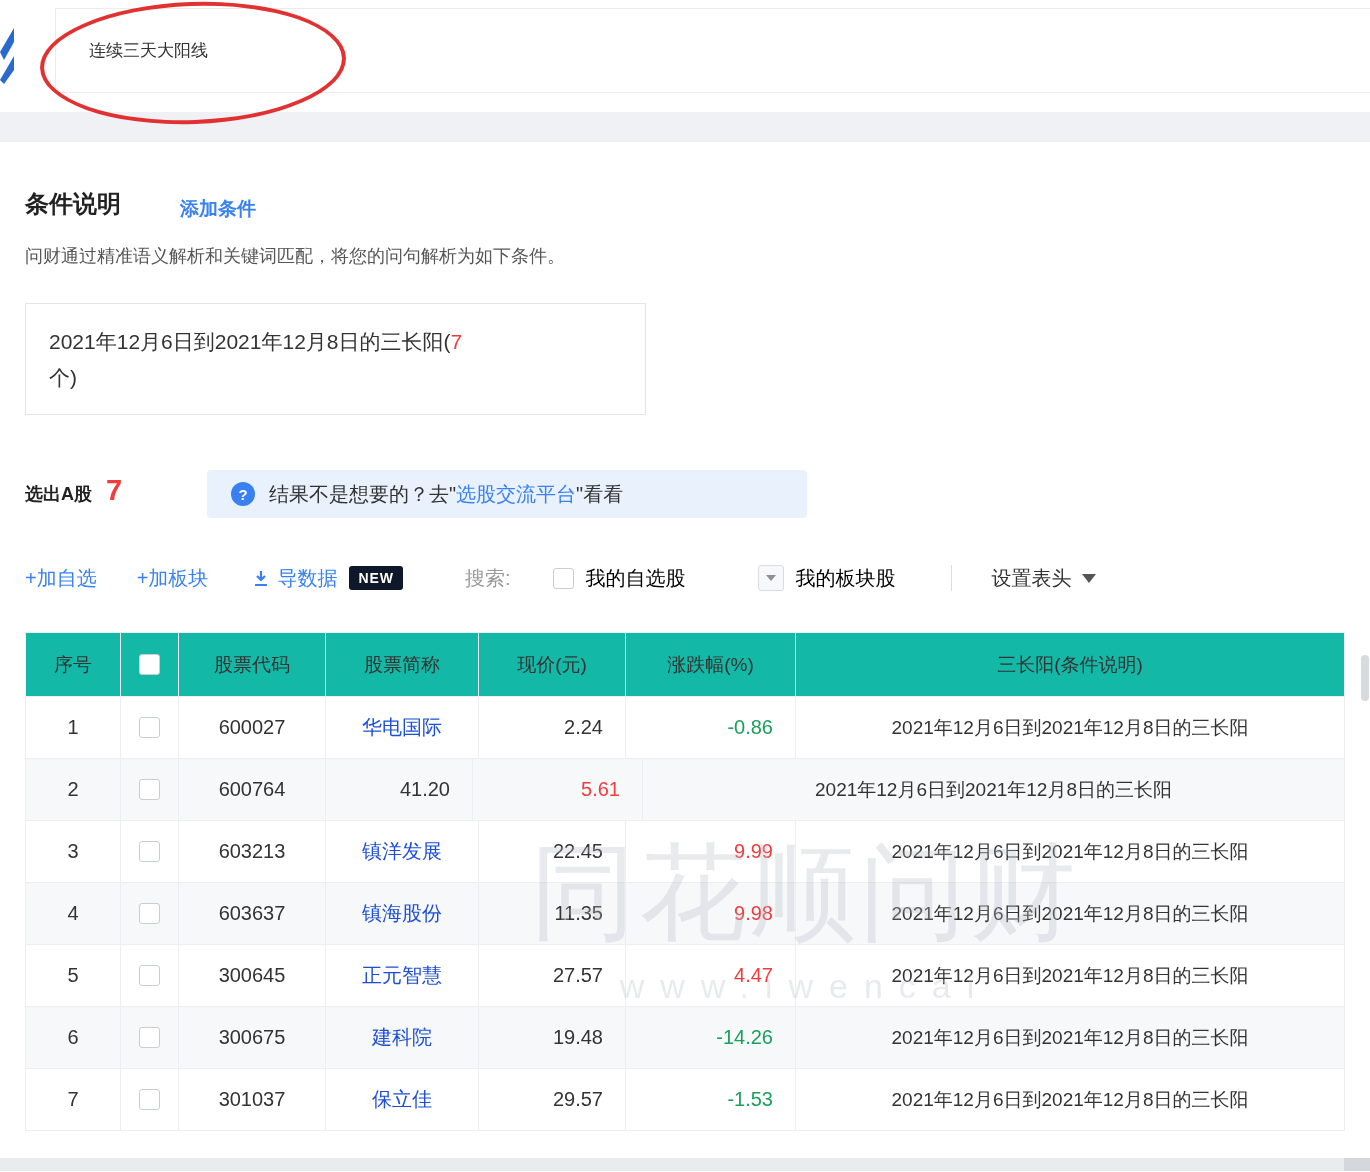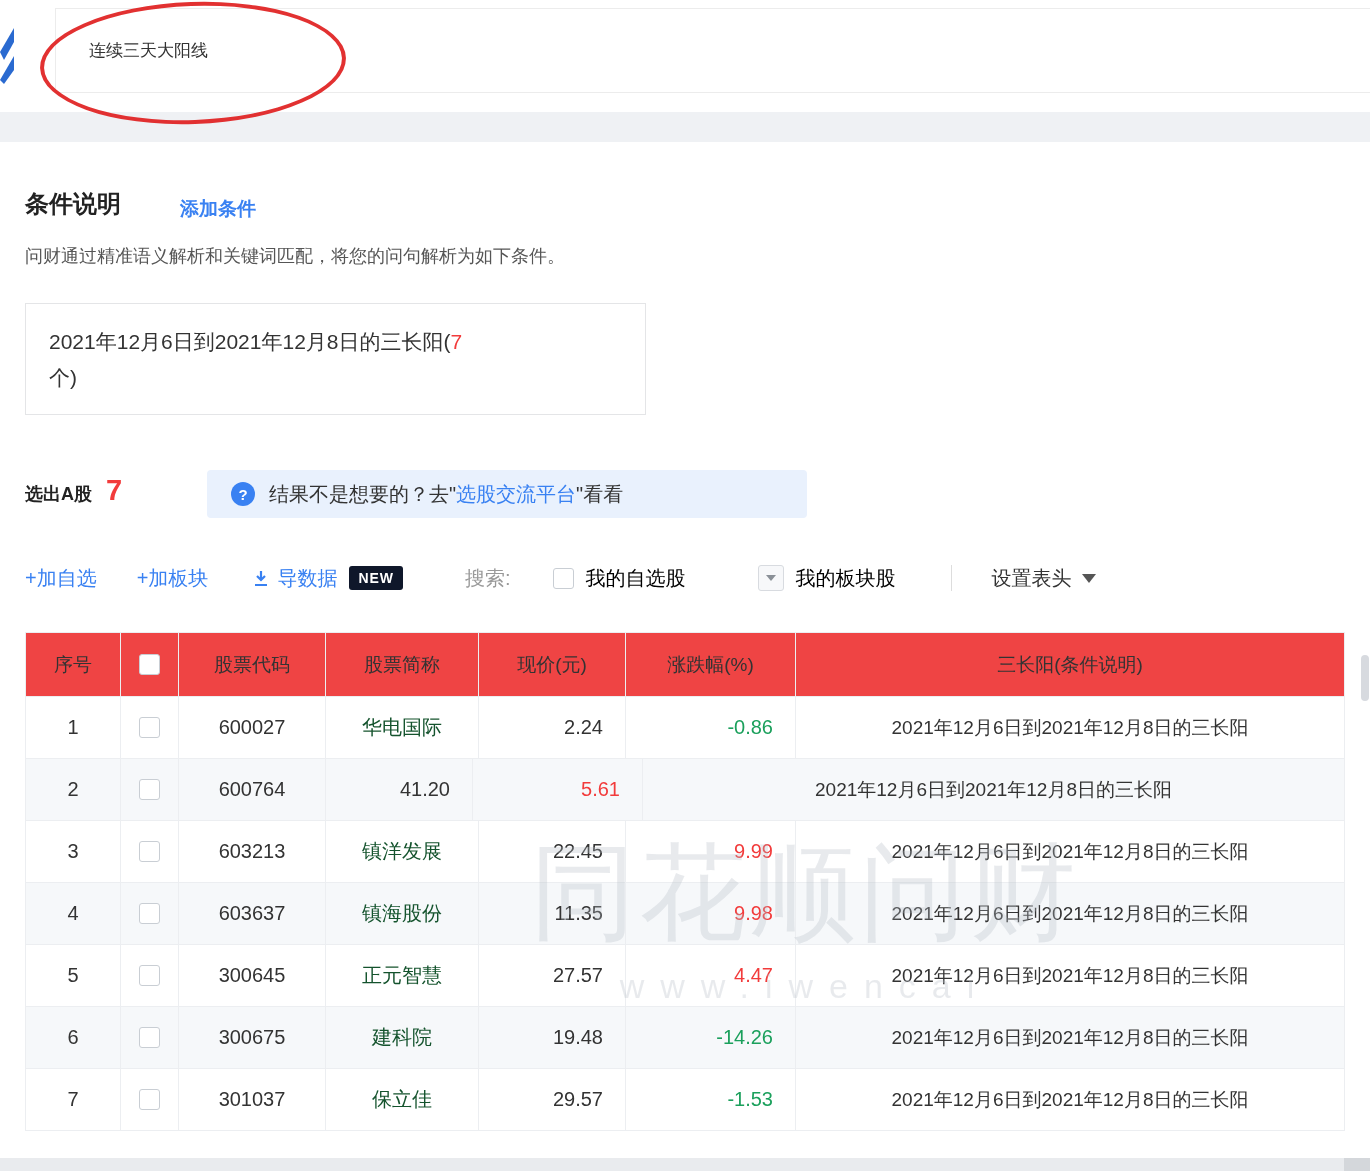--- a/index.html
+++ b/index.html
@@ -55,32 +55,32 @@
   .caret-sm { width:0; height:0; border-left:5px solid transparent; border-right:5px solid transparent;
               border-top:6px solid #8a9097; }
   .tb-divider { width:1px; height:26px; background:#ddd; margin-left:55px; }
   .set-header { display:flex; align-items:center; margin-left:40px; color:#333; cursor:pointer; }
   .caret-dk { width:0; height:0; border-left:7px solid transparent; border-right:7px solid transparent;
               border-top:9px solid #555; margin-left:10px; }
 
   
   .stock-table { position:absolute; left:25px; top:632px; width:1320px;
                  border:1px solid #eceef1; border-bottom:none; }
-  .thead { height:64px; background:#ef4444; display:flex; font-size:19px; color:#333; }
+  .thead { height:64px; background:#14b8a6; display:flex; font-size:19px; color:#333; }
   .trow { height:62px; display:flex; font-size:20px; color:#333; background:#fff; }
   .trow.alt { background:#f6f8fa; }
   .cell { display:flex; align-items:center; justify-content:center; border-right:1px solid #eceef1;
           border-bottom:1px solid #eceef1; height:100%; }
   .cell:last-child { border-right:none; }
   .c1 { width:95px; } .c2 { width:58px; } .c3 { width:147px; } .c4 { width:153px; }
   .c5 { width:147px; justify-content:flex-end; padding-right:22px; }
   .c6 { width:170px; justify-content:flex-end; padding-right:22px; }
   .c7 { flex:1; font-size:19px; }
   .thead .c5, .thead .c6 { justify-content:center; padding-right:0; }
-  .name-link { color:#14532d; cursor:pointer; text-decoration:none; }
+  .name-link { color:#1d4ed8; cursor:pointer; text-decoration:none; }
   [data-dir="up"] { color:#f23b3b; }
   [data-dir="down"] { color:#1ba05c;text-align:center; }
 
   
   .watermark { position:absolute; left:515px; top:822px; width:580px; text-align:center;
                color:#b6bdc6; opacity:.30; pointer-events:none; z-index:5; }
   .wm1 { font-size:106px; letter-spacing:4px; white-space:nowrap; }
   .wm2 { font-size:34px; letter-spacing:16px; margin-top:2px; }
 
   

